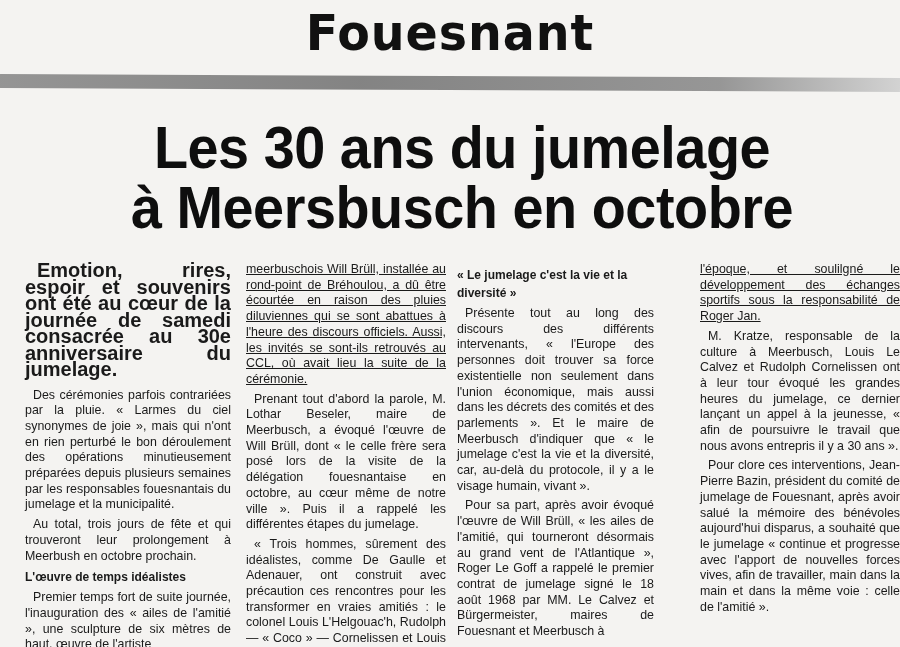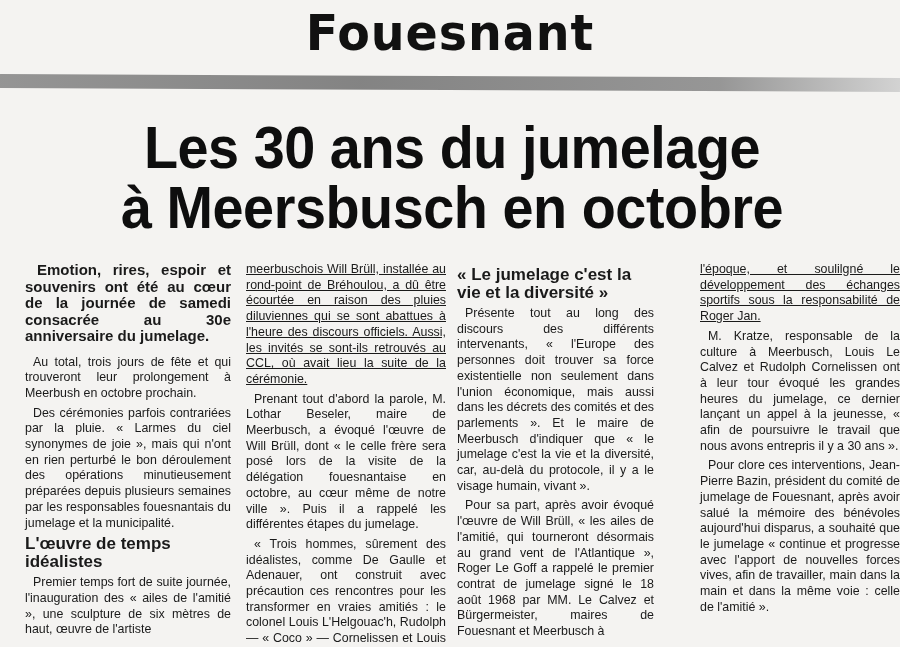--- a/index.html
+++ b/index.html
@@ -21,21 +21,21 @@
     color: #111;
     transform: scaleX(0.95);
   }
   .rule {
     position: absolute; left: 0; top: 76px; width: 900px; height: 14px;
     background: linear-gradient(90deg, #8a8a8a 0%, #777 40%, #8c8c8c 80%, #cfcfcf 100%);
     transform: rotate(0.25deg);
     opacity: 0.9;
   }
   .headline {
-    position: absolute; left: 22px; top: 118px; width: 860px;
+    position: absolute; left: 32px; top: 118px; width: 860px;
     font-family: "Liberation Sans", sans-serif;
     font-weight: bold;
     font-size: 60px;
     line-height: 60px;
     color: #0e0e0e;
     text-align: center;
     letter-spacing: -0.5px;
   }
   .headline span { display: block; transform: scaleX(0.93); white-space: nowrap; }
   .col {
@@ -46,49 +46,49 @@
     color: #1a1a1a;
   }
   .col1 { left: 25px; width: 206px; }
   .col2 { left: 246px; width: 200px; }
   .col3 { left: 457px; width: 197px; }
   .col4 { left: 700px; width: 200px; }
   .col p { text-indent: 8px; margin-bottom: 4px; }
   .col p.cont { text-indent: 0; text-decoration: underline; }
   .lead {
     font-weight: bold;
-    font-size: 15px;
+    font-size: 20px;
     line-height: 16.5px;
     text-indent: 12px !important;
     margin-bottom: 10px !important;
     text-align: justify;
   }
   .subhead {
     font-weight: bold;
-    font-size: 17px;
+    font-size: 12px;
     line-height: 18px;
     margin: 4px 0 4px 0;
     text-align: left;
   }
 </style>
 </head>
 <body>
 
 <div class="kicker">Fouesnant</div>
 <div class="rule"></div>
 
 <h1 class="headline">
   <span>Les 30 ans du jumelage</span>
   <span>à Meersbusch en octobre</span>
 </h1>
 
 <div class="col col1">
   <p class="lead">Emotion, rires, espoir et souvenirs ont été au cœur de la journée de samedi consacrée au 30e anniversaire du jumelage.</p>
+  <p>Des cérémonies parfois contrariées par la pluie. « Larmes du ciel synonymes de joie », mais qui n'ont en rien perturbé le bon déroulement des opérations minutieusement préparées depuis plusieurs semaines par les responsables fouesnantais du jumelage et la municipalité.</p>
   <p>Au total, trois jours de fête et qui trouveront leur prolongement à Meerbush en octobre prochain.</p>
-  <p>Des cérémonies parfois contrariées par la pluie. « Larmes du ciel synonymes de joie », mais qui n'ont en rien perturbé le bon déroulement des opérations minutieusement préparées depuis plusieurs semaines par les responsables fouesnantais du jumelage et la municipalité.</p>
   <h2 class="subhead">L'œuvre de temps idéalistes</h2>
   <p>Premier temps fort de suite journée, l'inauguration des « ailes de l'amitié », une sculpture de six mètres de haut, œuvre de l'artiste</p>
 </div>
 
 <div class="col col2">
   <p class="cont">meerbuschois Will Brüll, installée au rond-point de Bréhoulou, a dû être écourtée en raison des pluies diluviennes qui se sont abattues à l'heure des discours officiels. Aussi, les invités se sont-ils retrouvés au CCL, où avait lieu la suite de la cérémonie.</p>
   <p>Prenant tout d'abord la parole, M. Lothar Beseler, maire de Meerbusch, a évoqué l'œuvre de Will Brüll, dont « le celle frère sera posé lors de la visite de la délégation fouesnantaise en octobre, au cœur même de notre ville ». Puis il a rappelé les différentes étapes du jumelage.</p>
   <p>« Trois hommes, sûrement des idéalistes, comme De Gaulle et Adenauer, ont construit avec précaution ces rencontres pour les transformer en vraies amitiés : le colonel Louis L'Helgouac'h, Rudolph — « Coco » — Cornelissen et Louis Le Calvez, maire de Fouesnant à l'époque et qui s'est « mis sans réticence au service de</p>
 </div>
 

